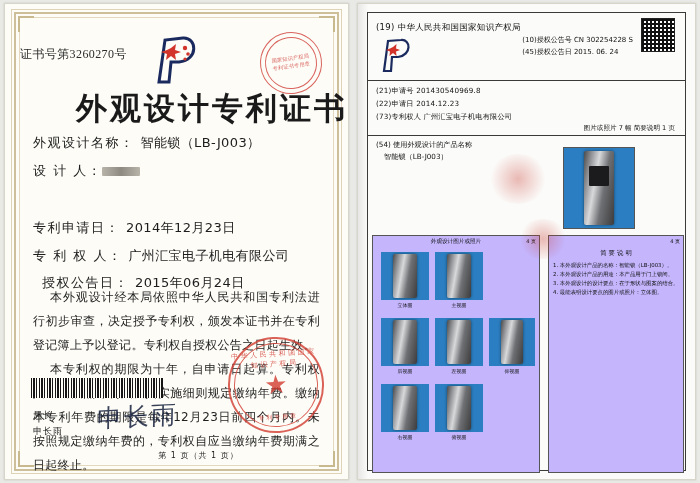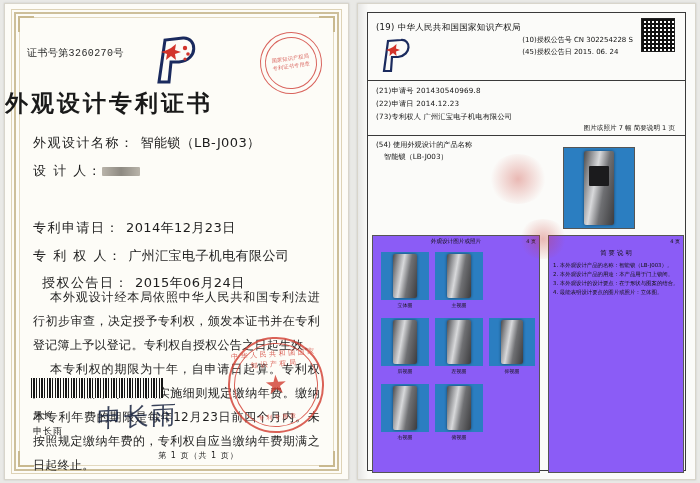--- a/index.html
+++ b/index.html
@@ -45,25 +45,25 @@
     width: 16px; height: 16px;
     border: 2px solid #c9b98f;
   }
   .corner.tl { left: 13px; top: 12px; border-right: none; border-bottom: none; }
   .corner.tr { right: 13px; top: 12px; border-left: none; border-bottom: none; }
   .corner.bl { left: 13px; bottom: 12px; border-right: none; border-top: none; }
   .corner.br { right: 13px; bottom: 12px; border-left: none; border-top: none; }
 
   .cert-no {
     position: absolute;
-    left: 22px; top: 42px;
-    font-size: 10px;
+    left: 15px; top: 42px;
+    font-size: 12px;
     color: #2b2b2b;
     letter-spacing: 0.4px;
-    font-family: Liberation Mono, monospace;
+    font-family: Liberation Serif, serif;
   }
 
   
   .stamp-round {
     position: absolute;
     right: 26px; top: 28px;
     width: 62px; height: 62px;
     border-radius: 50%;
     border: 1.6px solid #cf3a33;
     color: #cf3a33;
@@ -88,23 +88,23 @@
   
   .logo-p {
     position: absolute;
     left: 140px; top: 26px;
     width: 62px; height: 56px;
   }
 
   .cert-title {
     position: absolute;
     left: 0; right: 0; top: 84px;
-    text-align: left;
+    text-align: right;
     font-family: "DejaVu Serif", serif;
-    font-size: 23px;
+    font-size: 31px;
     font-weight: bold;
     letter-spacing: 3px;
     color: #1a1a1a;
   }
 
   .field {
     position: absolute;
     font-size: 13px;
     color: #1d1d1d;
     white-space: nowrap;
@@ -287,21 +287,21 @@
     position: absolute;
     left: 18px;
     font-size: 7.2px;
     color: #111;
   }
 
   
   .panel {
     position: absolute;
     border: 1px solid #555;
-    background: #8b5cf6;
+    background: #c4b5fd;
   }
   .panel-cap {
     position: absolute;
     left: 0; right: 0; top: 2px;
     text-align: center;
     font-size: 5.6px;
     color: #111;
   }
   .panel-corner {
     position: absolute;

